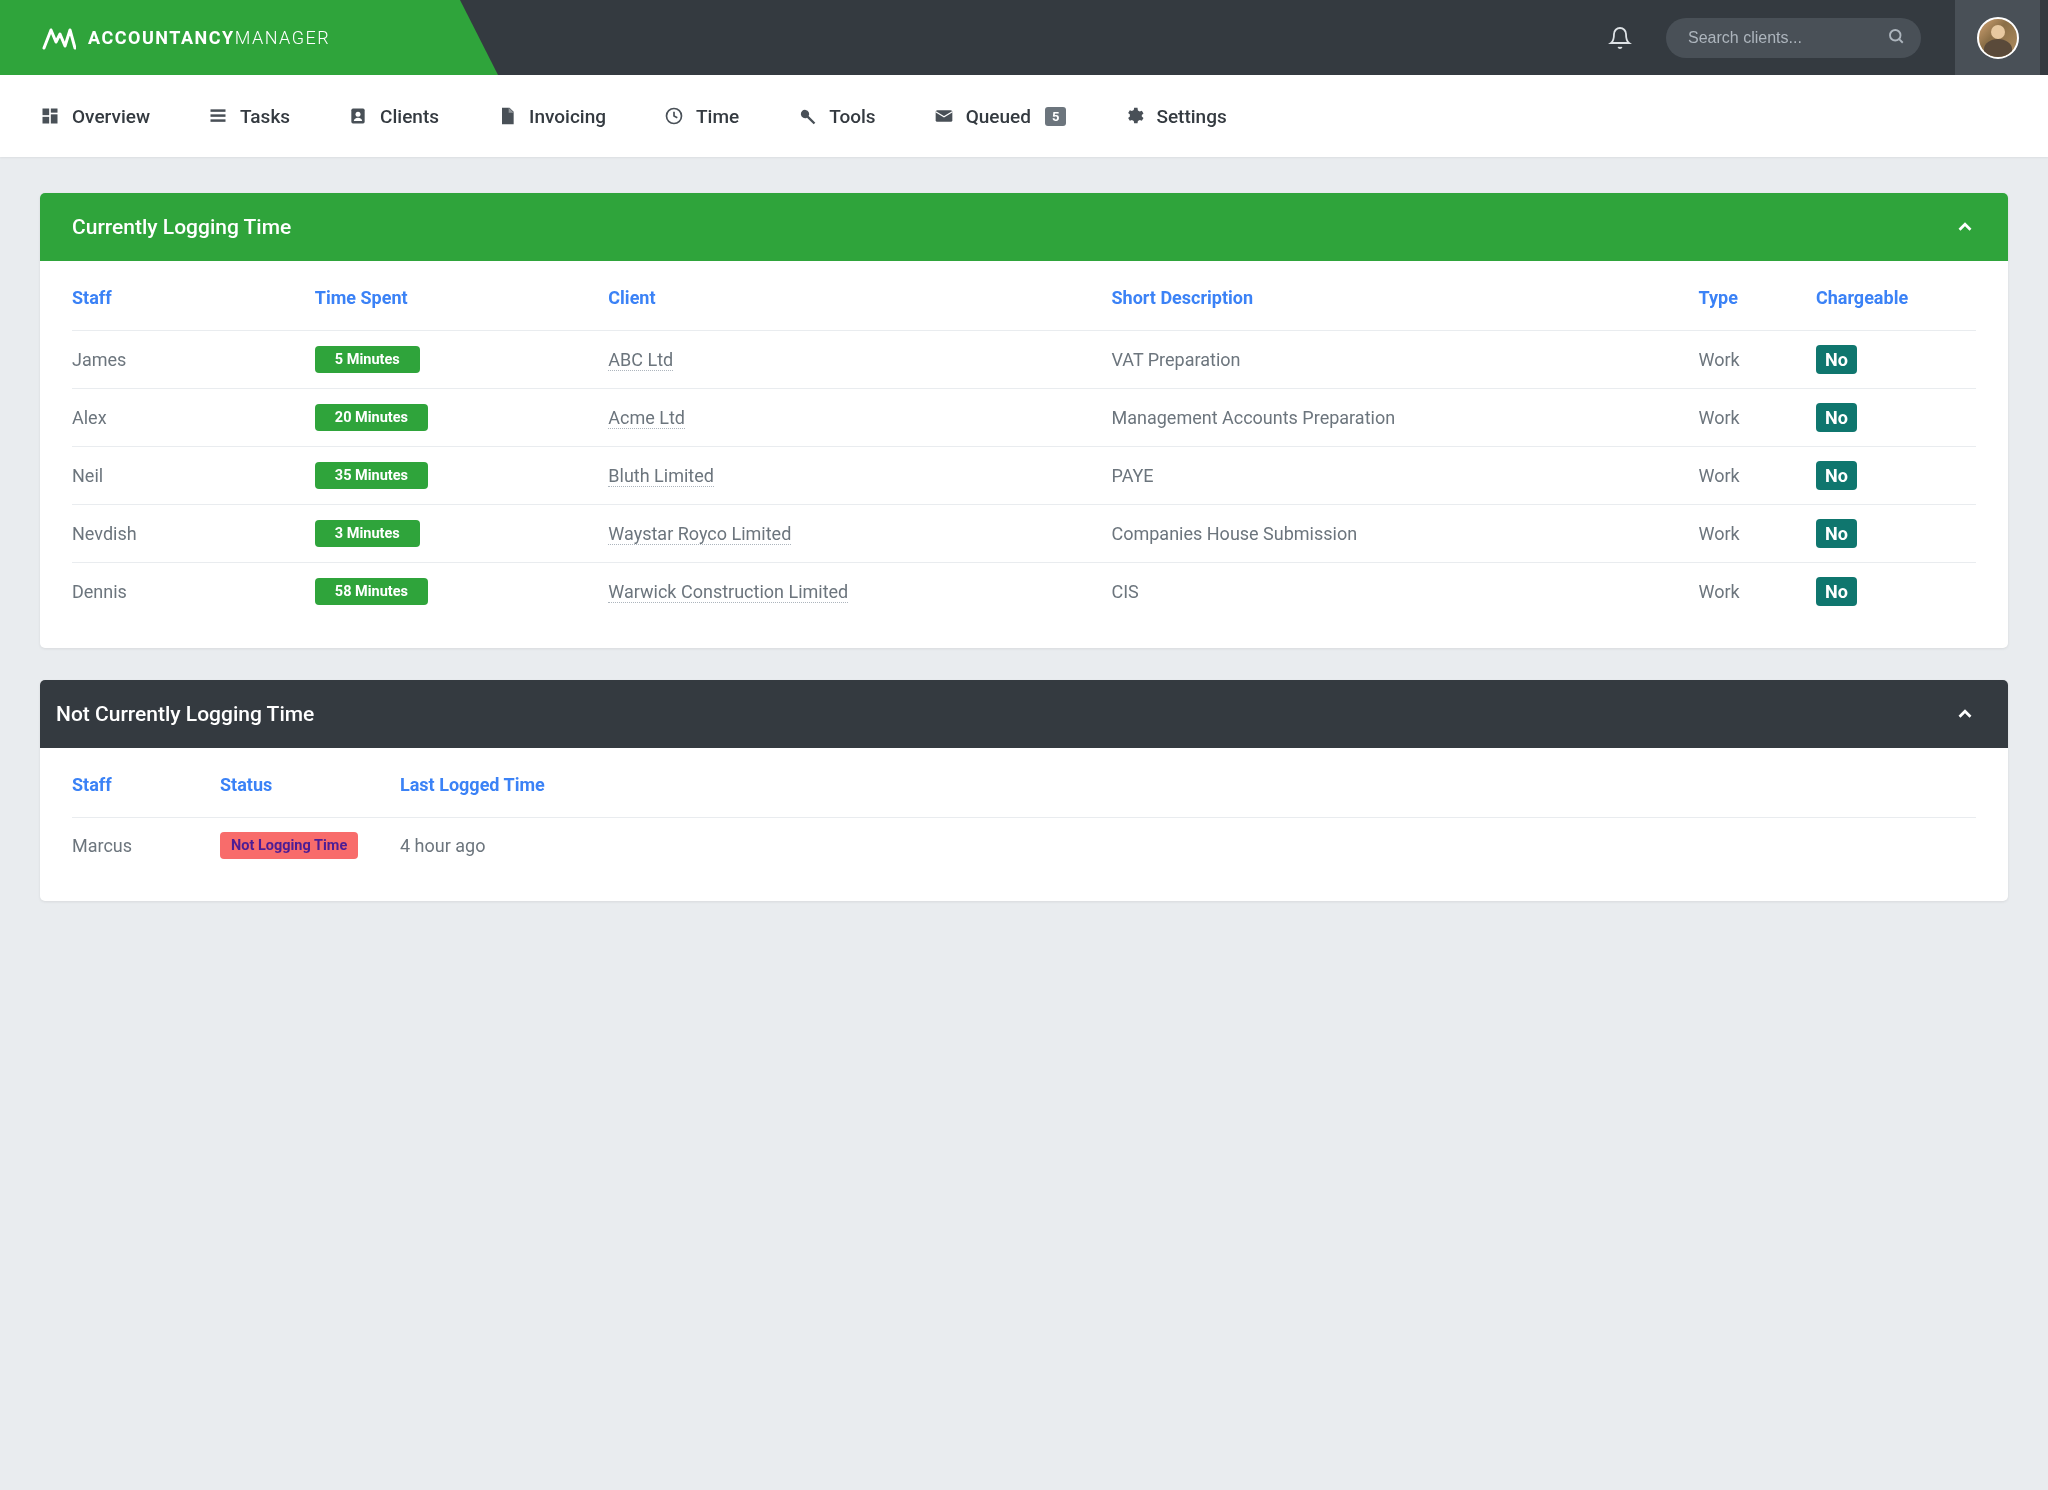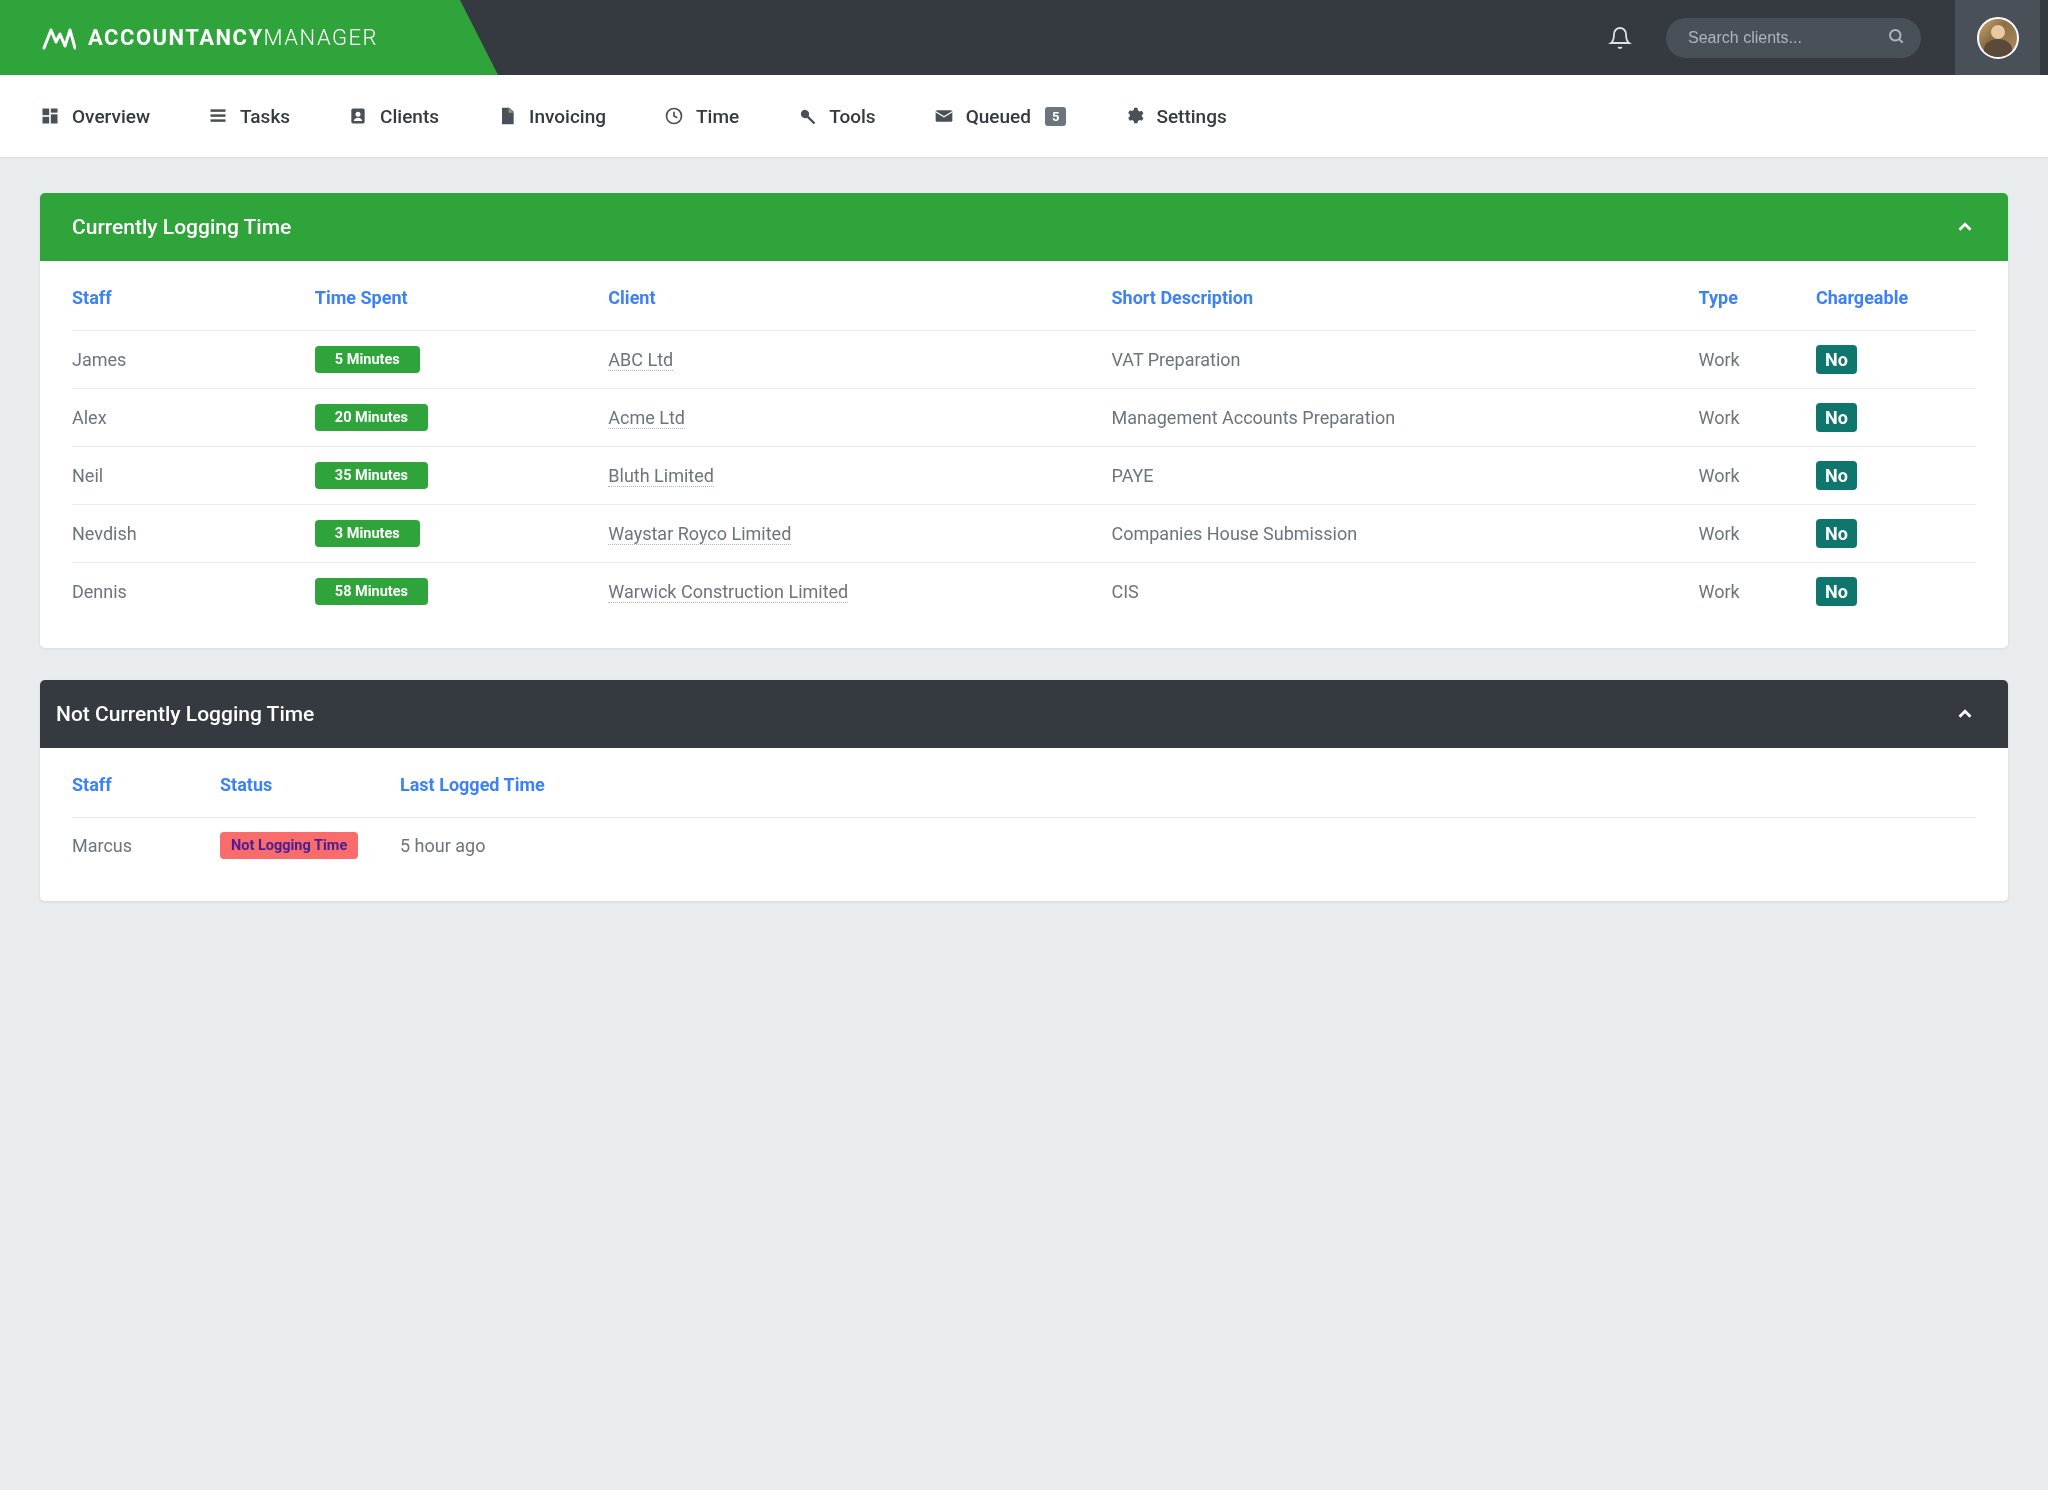--- a/index.html
+++ b/index.html
@@ -37,21 +37,21 @@
   border-style: solid;
   border-width: 75px 0 0 38px;
   border-color: transparent transparent transparent #2fa43b;
 }
 .logo-mark {
   display: inline-flex;
   margin-right: 12px;
 }
 .logo-text {
   color: #fff;
-  font-size: 22px;
+  font-size: 18px;
   letter-spacing: 1.5px;
   font-weight: 300;
 }
 .logo-text strong { font-weight: 700; letter-spacing: 1.5px; }
 .top-right {
   margin-left: auto;
   display: flex;
   align-items: center;
   gap: 34px;
   padding-right: 8px;
@@ -441,20 +441,20 @@
           <tr>
             <th class="col2-staff">Staff</th>
             <th class="col2-status">Status</th>
             <th class="col2-last">Last Logged Time</th>
           </tr>
         </thead>
         <tbody id="not-logging-rows">
             <tr>
               <td class="col2-staff">Marcus</td>
               <td class="col2-status"><span class="status-badge-red">Not Logging Time</span></td>
-              <td class="col2-last">5 hour ago</td>
+              <td class="col2-last">4 hour ago</td>
             </tr>
           </tbody>
       </table>
     </div>
   </div>
 
 </div>
 
 </body></html>

